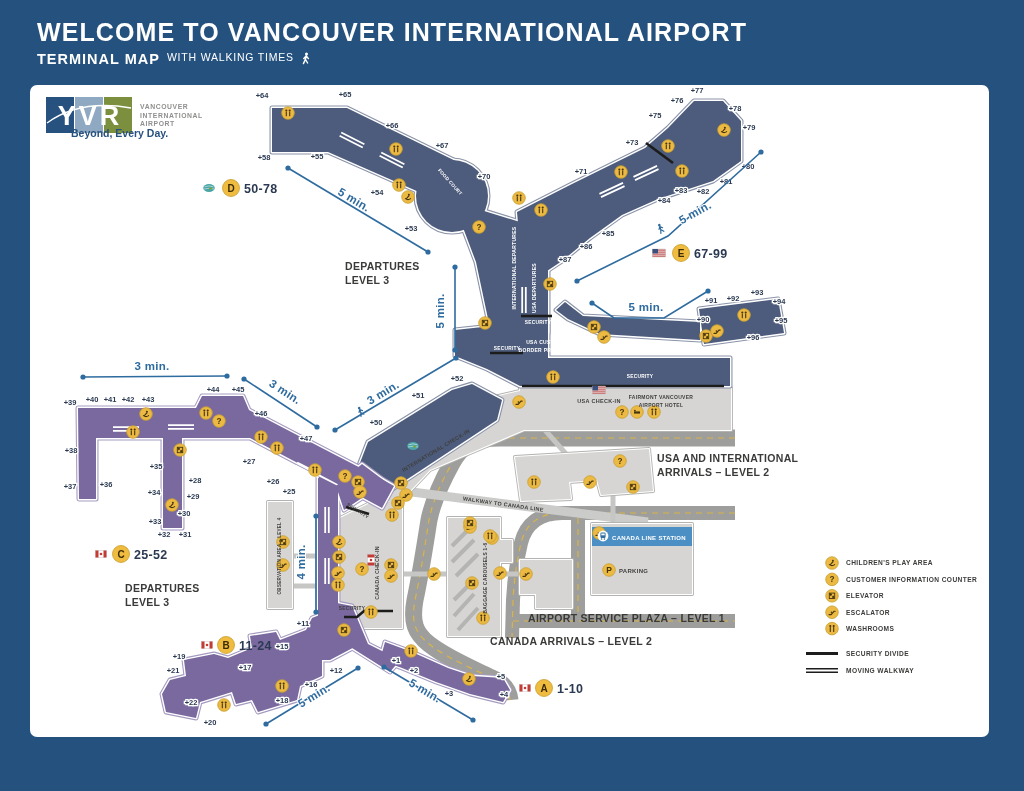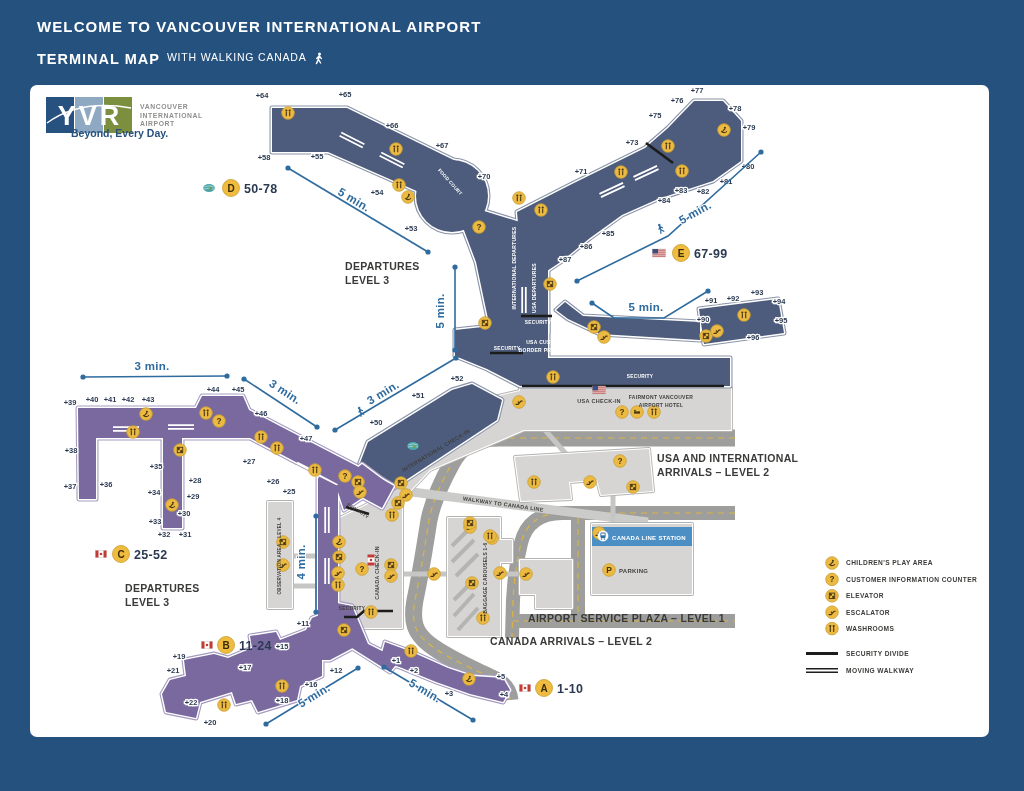--- a/index.html
+++ b/index.html
@@ -1,19 +1,19 @@
 <!DOCTYPE html>
 <html><head>
 <meta charset="utf-8">
 <style>
   html,body{margin:0;padding:0;background:#25517f;width:1024px;height:791px;overflow:hidden;
     font-family:"Liberation Sans", sans-serif;}
   #stage{position:relative;width:1024px;height:791px;background:#25517f;}
   #map-svg{position:absolute;left:0;top:0;}
-  .hdr-title{position:absolute;left:37px;top:18px;color:#ffffff;font-size:15px;font-weight:bold;
+  .hdr-title{position:absolute;left:37px;top:18px;color:#ffffff;font-size:25px;font-weight:bold;
     letter-spacing:1.1px;}
   .hdr-sub{position:absolute;left:37px;top:51px;color:#ffffff;display:flex;align-items:flex-start;gap:7px;}
   .hdr-sub .map-label{font-size:14.5px;font-weight:bold;letter-spacing:1px;}
   .hdr-sub .map-note{font-size:10.5px;letter-spacing:0.8px;}
   .hdr-walker{position:relative;top:1px;}
   .logo{position:absolute;left:46px;top:97px;width:220px;}
   .logo-squares{display:flex;gap:1px;position:relative;width:86px;height:36px;border-radius:15px;}
   .logo-squares span{width:28px;height:36px;display:block;}
   .sq1{background:#27517f}.sq2{background:#8fa9c2}.sq3{background:#7c8f3e}
   .logo-letters{position:absolute;left:2px;top:2px;width:84px;text-align:center;color:#ffffff;
@@ -23,21 +23,21 @@
     letter-spacing:0.6px;line-height:8.5px;}
   .logo-tagline{position:absolute;left:1px;top:30px;color:#27517f;font-size:10.5px;font-weight:bold;margin-left:24px;}
 </style>
 </head>
 <body>
 
 <div id="stage">
   <div class="hdr-title">WELCOME TO VANCOUVER INTERNATIONAL AIRPORT</div>
   <div class="hdr-sub">
     <span class="map-label">TERMINAL MAP</span>
-    <span class="map-note">WITH WALKING CANADA</span>
+    <span class="map-note">WITH WALKING TIMES</span>
     <span class="hdr-walker">
       <svg width="10" height="14" viewBox="-5 -7 10 14">
           <g stroke="#ffffff" stroke-width="1.4" fill="none" stroke-linecap="round">
             <circle cx="0.5" cy="-5" r="1.5" fill="#ffffff" stroke="none"></circle>
             <path d="M0.3,-3.2 L-0.6,0.4 L-2.6,4.6 M-0.6,0.4 L1.6,4 M0.3,-3.2 L2.4,-0.4 M0.3,-3.2 L-2.2,-0.6"></path>
           </g>
         </svg>
     </span>
   </div>
 

